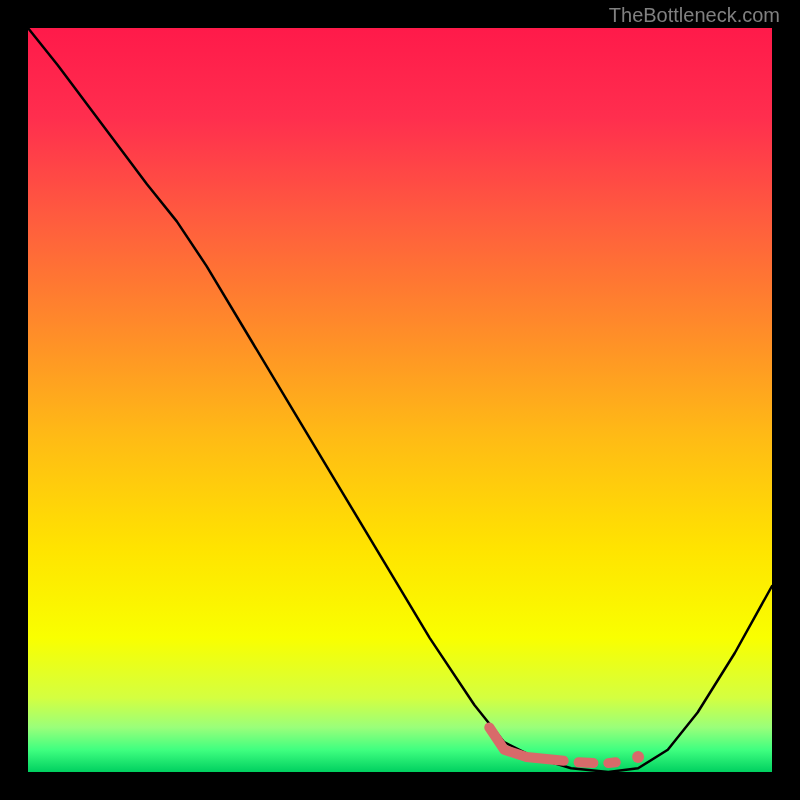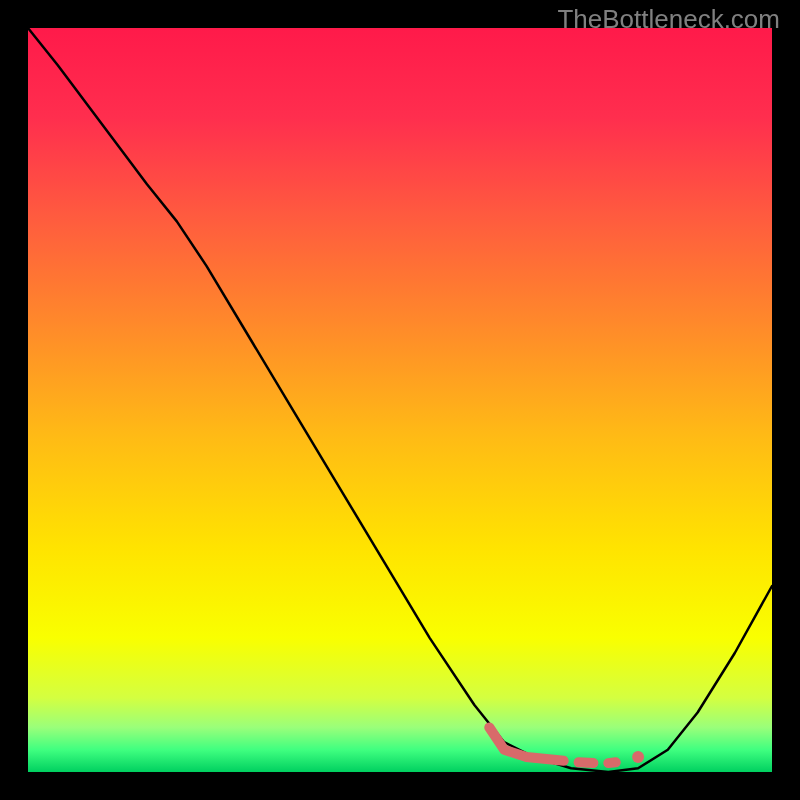--- a/index.html
+++ b/index.html
@@ -13,21 +13,21 @@
   .chart-container {
     width: 800px;
     height: 800px;
     position: relative;
   }
   .watermark {
     position: absolute;
     top: 4px;
     right: 20px;
     font-family: Arial, sans-serif;
-    font-size: 26px;
+    font-size: 20px;
     color: #808080;
     font-weight: normal;
     z-index: 10;
     margin-left: 32px;
   }
   svg {
     display: block;
   }
 </style>
 </head>

